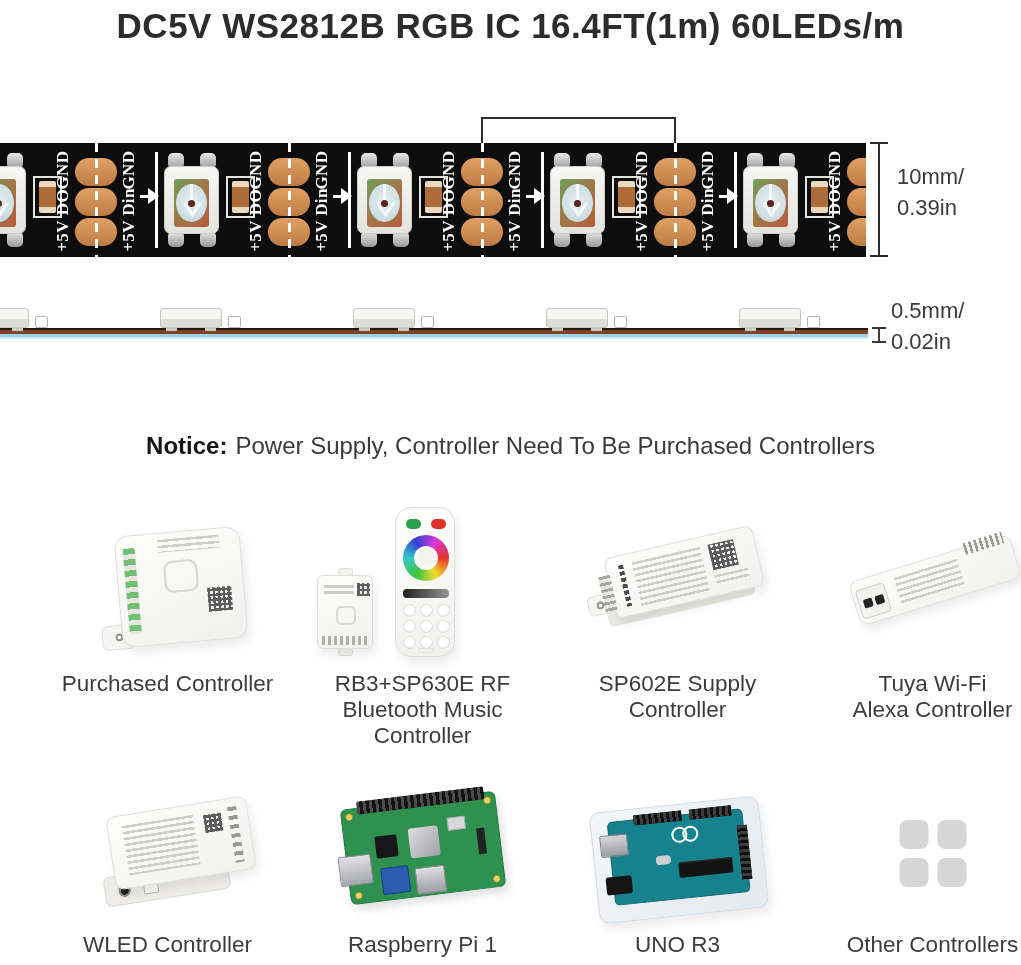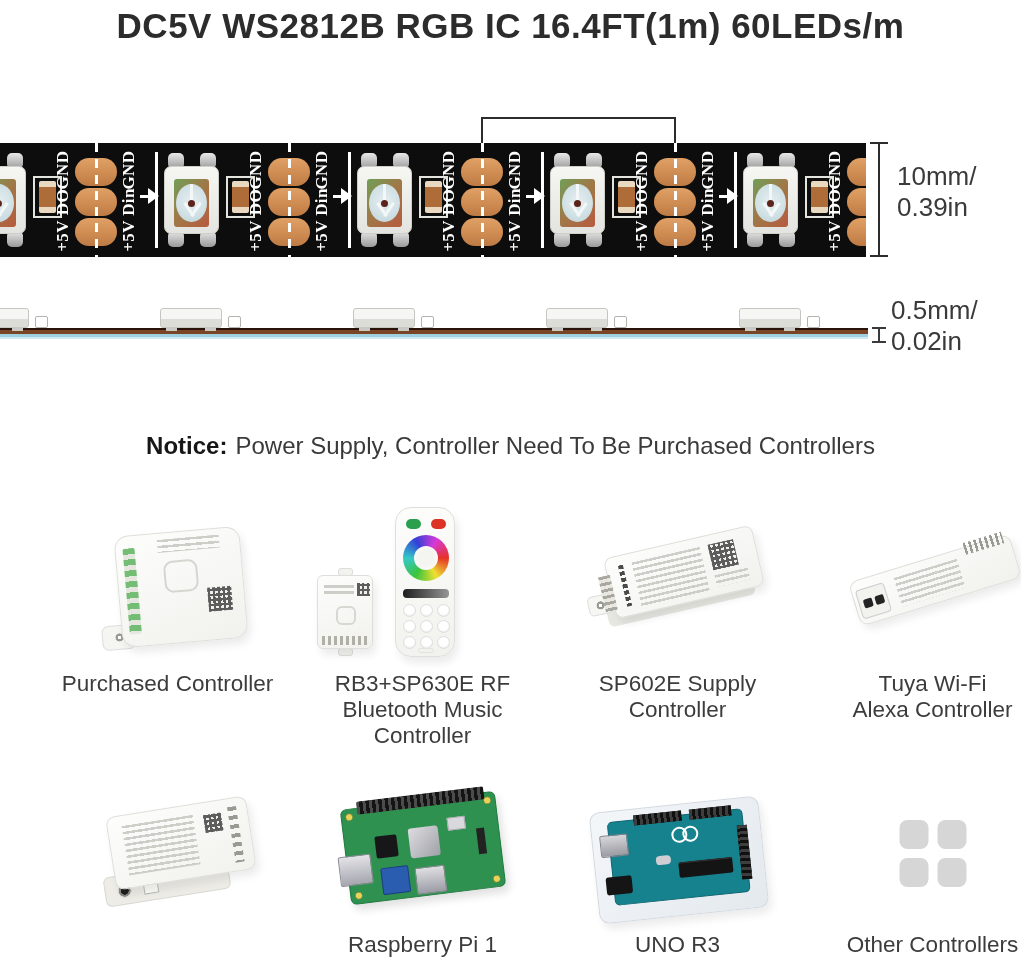--- a/index.html
+++ b/index.html
@@ -12,21 +12,21 @@
          letter-spacing:0.5px;color:#2c2c2c;}
 
   
   .pitch-label{left:380px;top:84px;width:392px;text-align:center;font-size:25px;color:#3a3a3a;}
   .bracket-h{left:482px;top:117px;width:193px;height:2px;background:#2c2c2c;}
   .tick{width:2px;height:26px;background:#2c2c2c;top:117px;}
   .t1{left:481px;} .t2{left:674px;}
   .vbracket{left:878px;top:142px;width:2px;height:115px;background:#2c2c2c;}
   .vcap{left:870px;width:18px;height:2px;background:#2c2c2c;}
   .vc1{top:142px;} .vc2{top:255px;}
-  .dim-right{font-size:26px;line-height:31px;color:#3a3a3a;}
+  .dim-right{font-size:22px;line-height:31px;color:#3a3a3a;}
   .h-label{left:897px;top:161px;}
   .t-label{left:891px;top:295px;}
   .ibeam-h{left:872px;width:14px;height:2px;background:#3a3a3a;}
   .ib1{top:327px;} .ib2{top:341px;}
   .ibeam-v{left:878px;top:327px;width:2px;height:16px;background:#3a3a3a;}
 
   
   .strip-top{left:0;top:143px;width:866px;height:114px;background:#0d0d0d;overflow:hidden;}
   .pad{position:absolute;width:42px;height:28px;border-radius:14px;
        background:linear-gradient(180deg,#dfa066 0%,#cf8c52 55%,#bd7a44 100%);}
@@ -466,20 +466,23 @@
         <div class="pp p5-front">
           <div class="pp p5-hole"></div>
           <div class="pp p5-jack"></div>
         </div>
         <div class="pp white-box p5-top">
           <div class="pp txlines p5-tx"></div>
           <div class="pp qr p5-qr"></div>
           <div class="pp p5-dots"></div>
         </div>
       </div>
+      <div class="plabel">
+        <div>WLED Controller</div>
+      </div>
     </div>
 
     <div class="pcell">
       <div class="pimg2">
         <div class="pp p6-board">
           <div class="pp p6-gpio"></div>
           <div class="pp p6-soc"></div>
           <div class="pp p6-ram"></div>
           <div class="pp p6-wifi"></div>
           <div class="pp p6-csi"></div>

